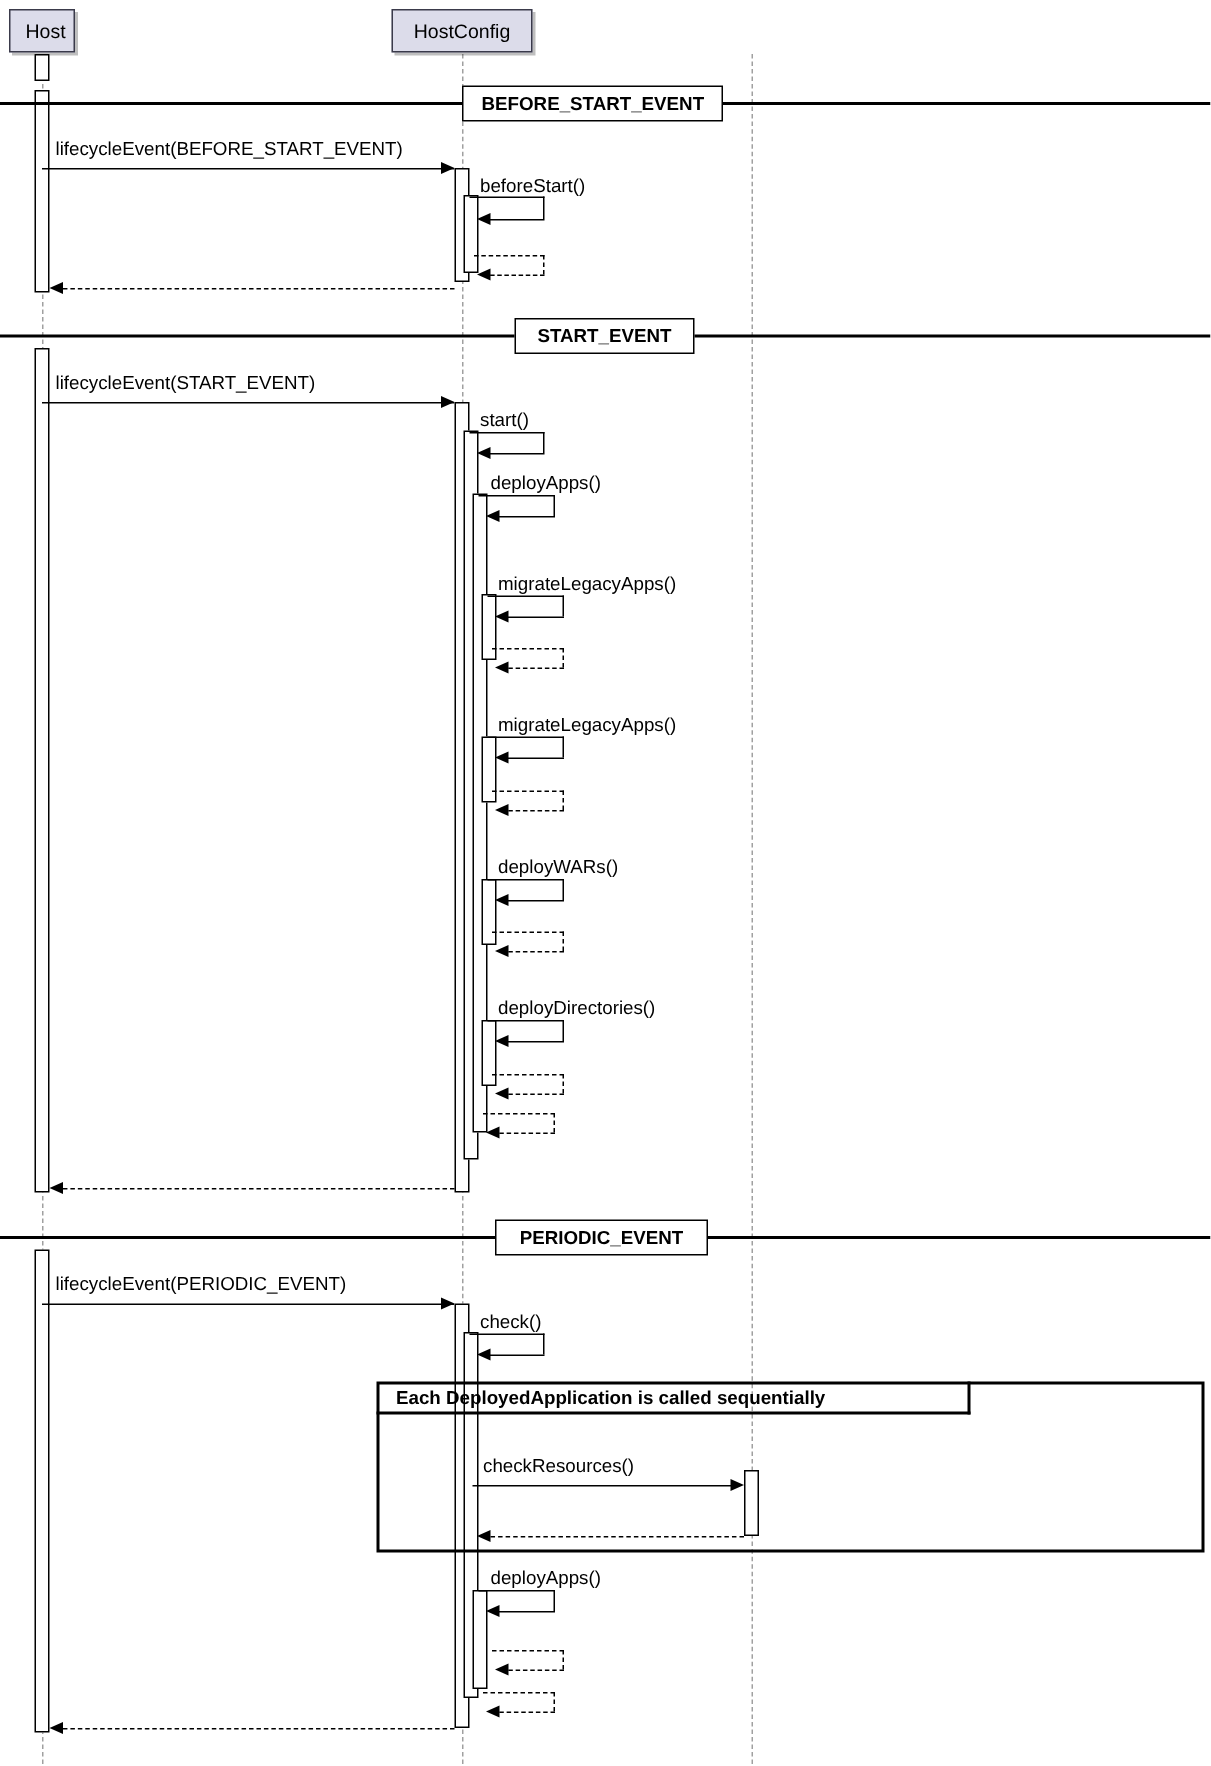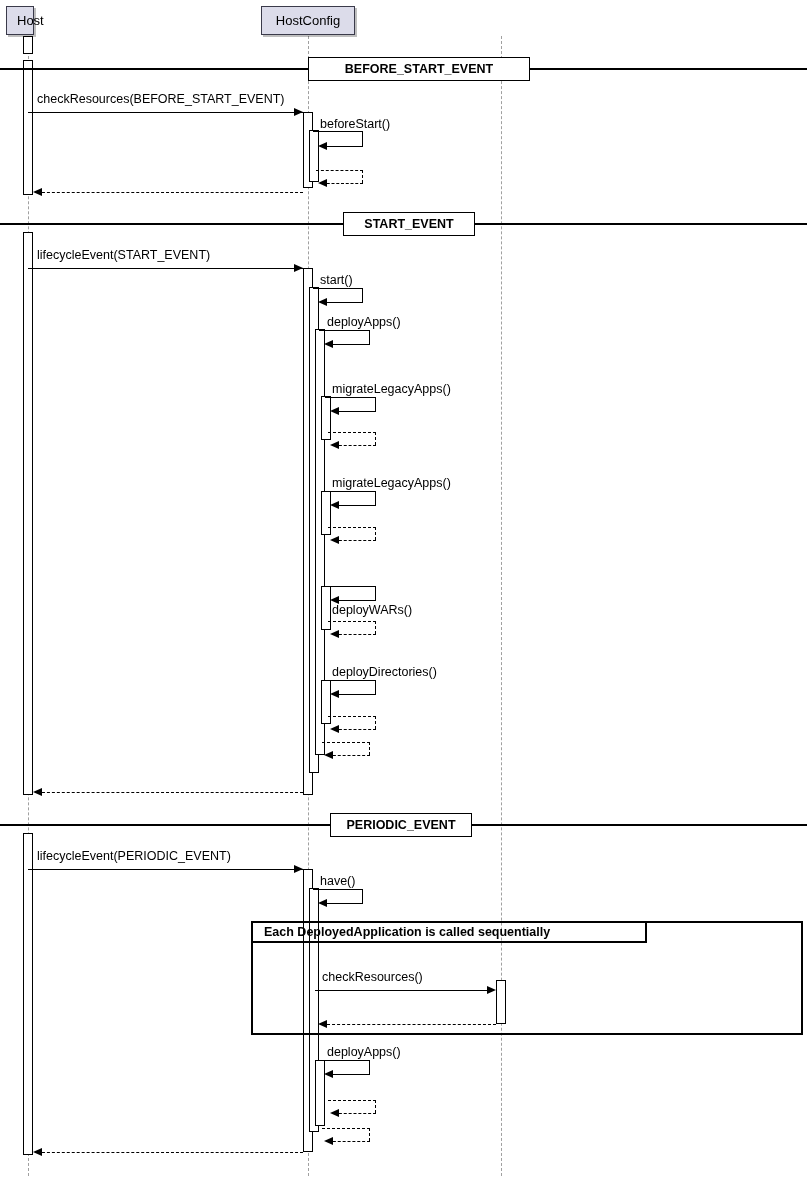--- a/index.html
+++ b/index.html
@@ -136,32 +136,32 @@
 </style>
 </head>
 <body>
 
 <div id="diagram">
 
   <div class="lifeline" style="left:28px; top:36px; height:1140px;"></div>
   <div class="lifeline" style="left:308px; top:36px; height:1140px;"></div>
   <div class="lifeline" style="left:501px; top:36px; height:1140px;"></div>
 
-  <div class="participant" style="left:6px; top:6px; width:28px;">Host</div>
+  <div class="participant" style="left:6px; top:6px; width:44px;">Host</div>
   <div class="participant" style="left:261px; top:6px; width:94px;">HostConfig</div>
 
   <div class="activation" style="left:23px; top:36px; height:18px;"></div>
   <div class="activation" style="left:23px; top:60px; height:135px;"></div>
   <div class="activation" style="left:23px; top:232px; height:563px;"></div>
   <div class="activation" style="left:23px; top:833px; height:322px;"></div>
 
   <div class="sep-line" style="left:0px; top:68px; width:807px;"></div>
-  <div class="sep-label" style="left:308px; top:57px; width:222px;">BEFORE_START_EVENT</div>
-
-  <div class="msg-label" style="left:37px; top:93px;">checkResources(BEFORE_START_EVENT)</div>
+  <div class="sep-label" style="left:308px; top:57px; width:174px;">BEFORE_START_EVENT</div>
+
+  <div class="msg-label" style="left:37px; top:93px;">lifecycleEvent(BEFORE_START_EVENT)</div>
   <div class="arrow-line solid" style="left:28px; top:112px; width:275px;"></div>
   <div class="head-right" style="left:294px; top:108px;"></div>
 
   <div class="activation" style="left:303px; top:112px; height:76px;"></div>
   <div class="activation" style="left:309px; top:130px; height:52px;"></div>
 
   <div class="msg-label" style="left:320px; top:118px;">beforeStart()</div>
   <div class="arrow-line solid" style="left:313px; top:131px; width:50px;"></div>
   <div class="vseg vsolid" style="left:362px; top:131px; height:15px;"></div>
   <div class="arrow-line solid" style="left:322px; top:146px; width:41px;"></div>
@@ -169,21 +169,21 @@
 
   <div class="arrow-line dotted" style="left:316px; top:170px; width:47px;"></div>
   <div class="vseg vdotted" style="left:362px; top:170px; height:13px;"></div>
   <div class="arrow-line dotted" style="left:322px; top:183px; width:41px;"></div>
   <div class="head-left" style="left:318px; top:179px;"></div>
 
   <div class="arrow-line dotted" style="left:37px; top:192px; width:266px;"></div>
   <div class="head-left" style="left:33px; top:188px;"></div>
 
   <div class="sep-line" style="left:0px; top:223px; width:807px;"></div>
-  <div class="sep-label" style="left:343px; top:212px; width:132px;">START_EVENT</div>
+  <div class="sep-label" style="left:343px; top:212px; width:120px;">START_EVENT</div>
 
   <div class="msg-label" style="left:37px; top:249px;">lifecycleEvent(START_EVENT)</div>
   <div class="arrow-line solid" style="left:28px; top:268px; width:275px;"></div>
   <div class="head-right" style="left:294px; top:264px;"></div>
 
   <div class="activation" style="left:303px; top:268px; height:527px;"></div>
   <div class="activation" style="left:309px; top:287px; height:486px;"></div>
   <div class="activation" style="left:315px; top:329px; height:426px;"></div>
 
   <div class="msg-label" style="left:320px; top:274px;">start()</div>
@@ -214,21 +214,21 @@
   <div class="arrow-line solid" style="left:325px; top:491px; width:51px;"></div>
   <div class="vseg vsolid" style="left:375px; top:491px; height:14px;"></div>
   <div class="arrow-line solid" style="left:334px; top:505px; width:42px;"></div>
   <div class="head-left" style="left:330px; top:501px;"></div>
   <div class="arrow-line dotted" style="left:328px; top:527px; width:48px;"></div>
   <div class="vseg vdotted" style="left:375px; top:527px; height:13px;"></div>
   <div class="arrow-line dotted" style="left:334px; top:540px; width:42px;"></div>
   <div class="head-left" style="left:330px; top:536px;"></div>
 
   <div class="activation" style="left:321px; top:586px; height:44px;"></div>
-  <div class="msg-label" style="left:332px; top:572px;margin-top:32px;">deployWARs()</div>
+  <div class="msg-label" style="left:332px; top:572px;">deployWARs()</div>
   <div class="arrow-line solid" style="left:325px; top:586px; width:51px;"></div>
   <div class="vseg vsolid" style="left:375px; top:586px; height:14px;"></div>
   <div class="arrow-line solid" style="left:334px; top:600px; width:42px;"></div>
   <div class="head-left" style="left:330px; top:596px;"></div>
   <div class="arrow-line dotted" style="left:328px; top:621px; width:48px;"></div>
   <div class="vseg vdotted" style="left:375px; top:621px; height:13px;"></div>
   <div class="arrow-line dotted" style="left:334px; top:634px; width:42px;"></div>
   <div class="head-left" style="left:330px; top:630px;"></div>
 
   <div class="activation" style="left:321px; top:680px; height:44px;"></div>
@@ -253,21 +253,21 @@
   <div class="sep-line" style="left:0px; top:824px; width:807px;"></div>
   <div class="sep-label" style="left:330px; top:813px; width:142px;">PERIODIC_EVENT</div>
 
   <div class="msg-label" style="left:37px; top:850px;">lifecycleEvent(PERIODIC_EVENT)</div>
   <div class="arrow-line solid" style="left:28px; top:869px; width:275px;"></div>
   <div class="head-right" style="left:294px; top:865px;"></div>
 
   <div class="activation" style="left:303px; top:869px; height:283px;"></div>
   <div class="activation" style="left:309px; top:888px; height:244px;"></div>
 
-  <div class="msg-label" style="left:320px; top:875px;">have()</div>
+  <div class="msg-label" style="left:320px; top:875px;">check()</div>
   <div class="arrow-line solid" style="left:313px; top:889px; width:50px;"></div>
   <div class="vseg vsolid" style="left:362px; top:889px; height:14px;"></div>
   <div class="arrow-line solid" style="left:322px; top:903px; width:41px;"></div>
   <div class="head-left" style="left:318px; top:899px;"></div>
 
   <div class="frame" style="left:251px; top:921px; width:552px; height:114px;"></div>
   <div class="frame-tab" style="left:251px; top:921px; width:396px; height:22px;"></div>
   <div class="frame-label" style="left:264px; top:926px;">Each DeployedApplication is called sequentially</div>
 
   <div class="msg-label" style="left:322px; top:971px;">checkResources()</div>

